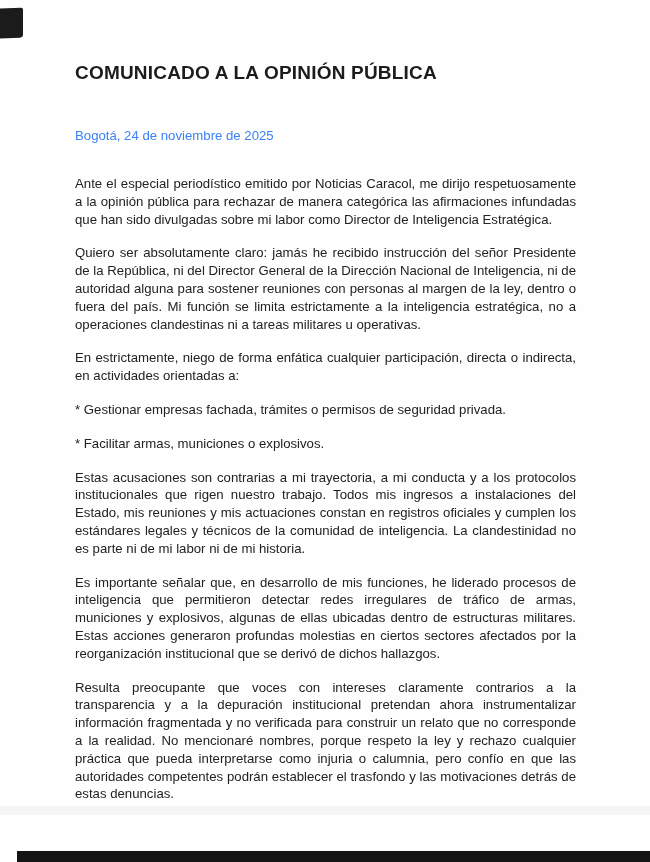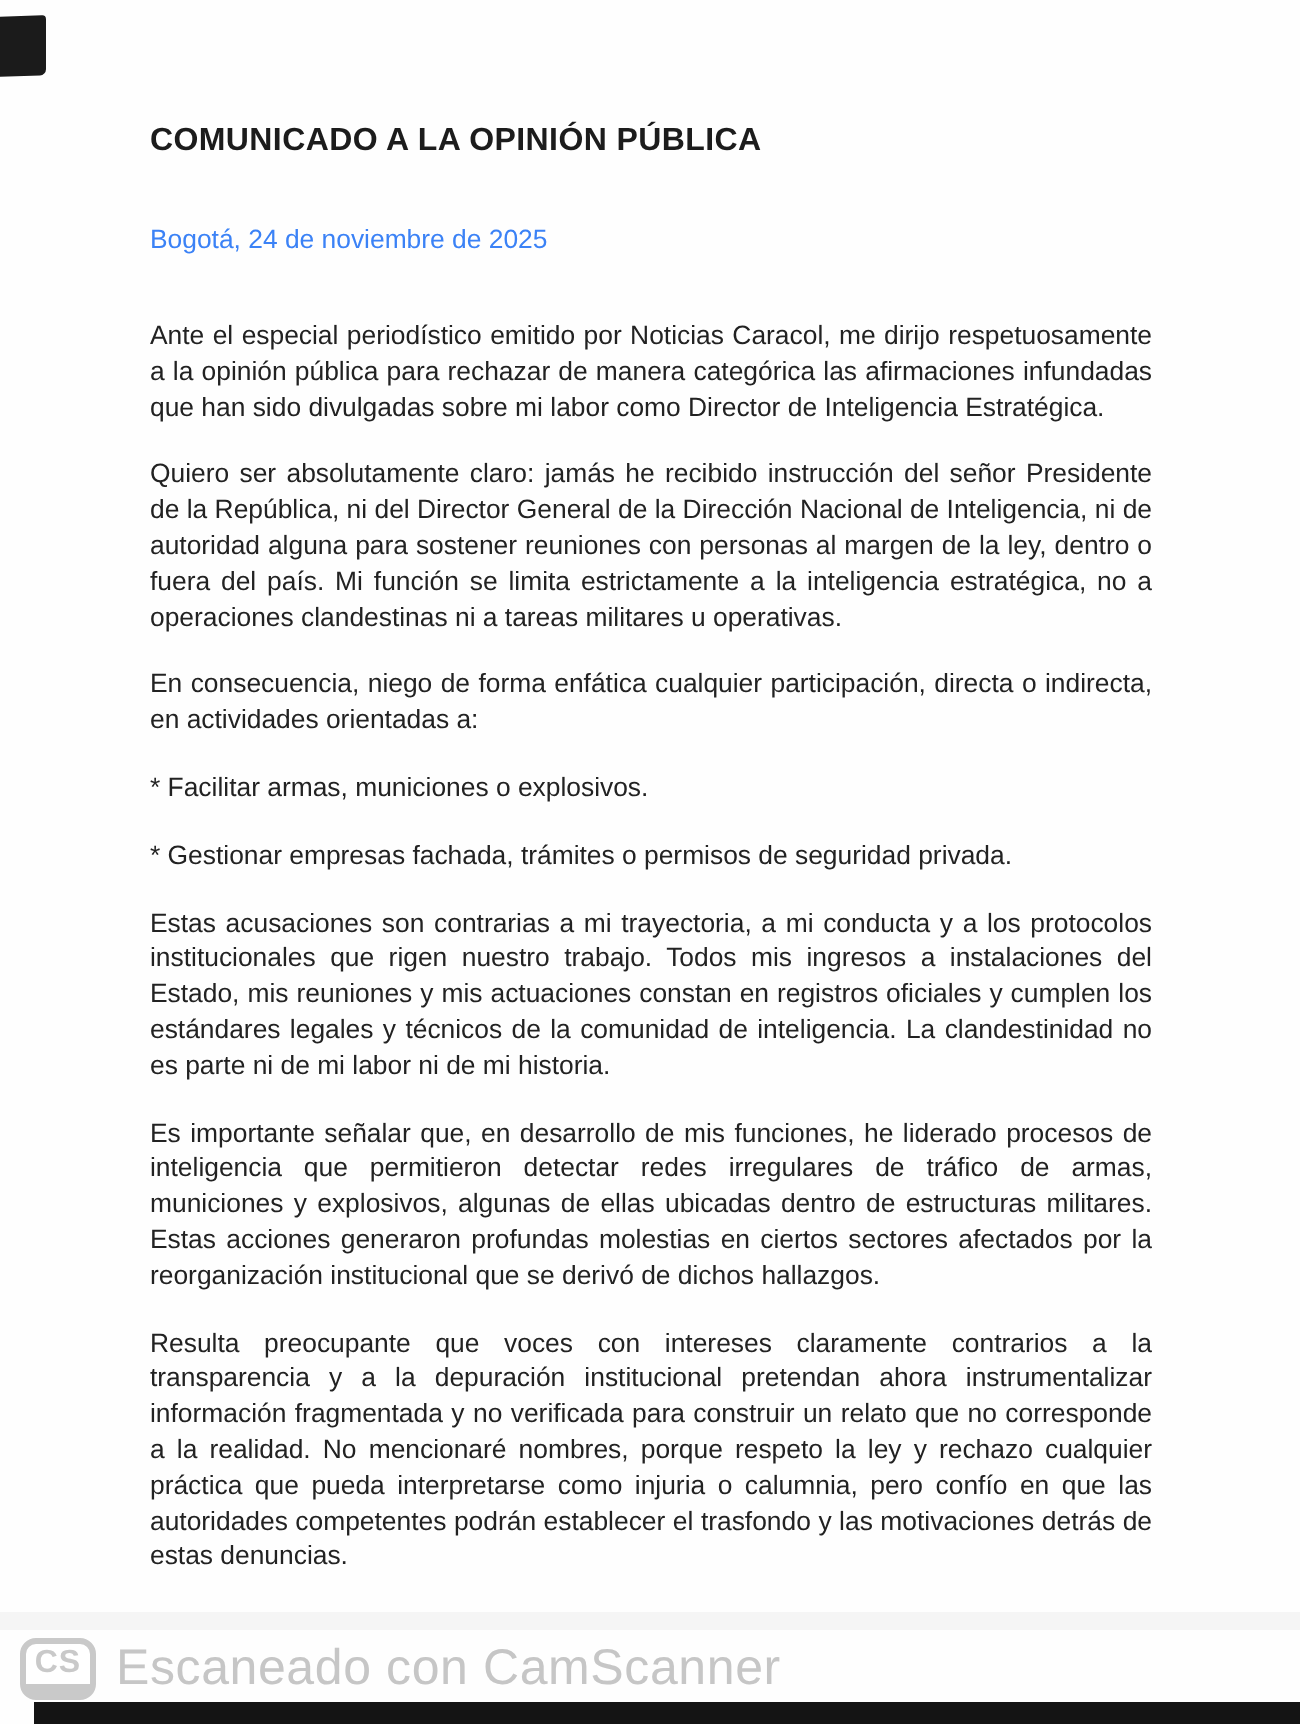--- a/index.html
+++ b/index.html
@@ -29,25 +29,25 @@
     transform: skewY(-2deg);
   }
   .doc {
     position: absolute;
     left: 75px;
     top: 62px;
     width: 501px;
     color: #212121;
   }
   .doc-title {
-    font-size: 16px;
+    font-size: 19px;
     font-weight: 600;
     letter-spacing: 0.2px;
     color: #1c1c1c;
-    margin: 0 0 32px 0;
+    margin: 0 0 44px 0;
   }
   .doc-date {
     font-size: 13.2px;
     margin: 0 0 32px 0;
     color: #3b82f6;
   }
   .doc-par {
     font-size: 13.2px;
     line-height: 17.8px;
     text-align: justify;
@@ -108,32 +108,26 @@
 <div class="page">
 
   <div class="corner-mark"></div>
 
   <div class="doc">
     <p class="doc-title">COMUNICADO A LA OPINIÓN PÚBLICA</p>
     <p class="doc-date">Bogotá, 24 de noviembre de 2025</p>
 
     <p class="doc-par">Ante el especial periodístico emitido por Noticias Caracol, me dirijo respetuosamente a la opinión pública para rechazar de manera categórica las afirmaciones infundadas que han sido divulgadas sobre mi labor como Director de Inteligencia Estratégica.</p>
     <p class="doc-par">Quiero ser absolutamente claro: jamás he recibido instrucción del señor Presidente de la República, ni del Director General de la Dirección Nacional de Inteligencia, ni de autoridad alguna para sostener reuniones con personas al margen de la ley, dentro o fuera del país. Mi función se limita estrictamente a la inteligencia estratégica, no a operaciones clandestinas ni a tareas militares u operativas.</p>
-    <p class="doc-par">En consecuencia, niego de forma enfática cualquier participación, directa o indirecta, en actividades orientadas a:</p>
+    <p class="doc-par">En estrictamente, niego de forma enfática cualquier participación, directa o indirecta, en actividades orientadas a:</p>
+    <p class="doc-par">* Gestionar empresas fachada, trámites o permisos de seguridad privada.</p>
     <p class="doc-par">* Facilitar armas, municiones o explosivos.</p>
-    <p class="doc-par">* Gestionar empresas fachada, trámites o permisos de seguridad privada.</p>
     <p class="doc-par">Estas acusaciones son contrarias a mi trayectoria, a mi conducta y a los protocolos institucionales que rigen nuestro trabajo. Todos mis ingresos a instalaciones del Estado, mis reuniones y mis actuaciones constan en registros oficiales y cumplen los estándares legales y técnicos de la comunidad de inteligencia. La clandestinidad no es parte ni de mi labor ni de mi historia.</p>
     <p class="doc-par">Es importante señalar que, en desarrollo de mis funciones, he liderado procesos de inteligencia que permitieron detectar redes irregulares de tráfico de armas, municiones y explosivos, algunas de ellas ubicadas dentro de estructuras militares. Estas acciones generaron profundas molestias en ciertos sectores afectados por la reorganización institucional que se derivó de dichos hallazgos.</p>
     <p class="doc-par">Resulta preocupante que voces con intereses claramente contrarios a la transparencia y a la depuración institucional pretendan ahora instrumentalizar información fragmentada y no verificada para construir un relato que no corresponde a la realidad. No mencionaré nombres, porque respeto la ley y rechazo cualquier práctica que pueda interpretarse como injuria o calumnia, pero confío en que las autoridades competentes podrán establecer el trasfondo y las motivaciones detrás de estas denuncias.</p>
   </div>
 
   <div class="scan-band"></div>
 
-  <div class="watermark">
-    <div class="cs-badge">
-      <span>CS</span>
-    </div>
-    <span class="wm-text">Escaneado con CamScanner</span>
-  </div>
 
   <div class="bottom-bar"></div>
 
 </div>
 
 </body></html>

